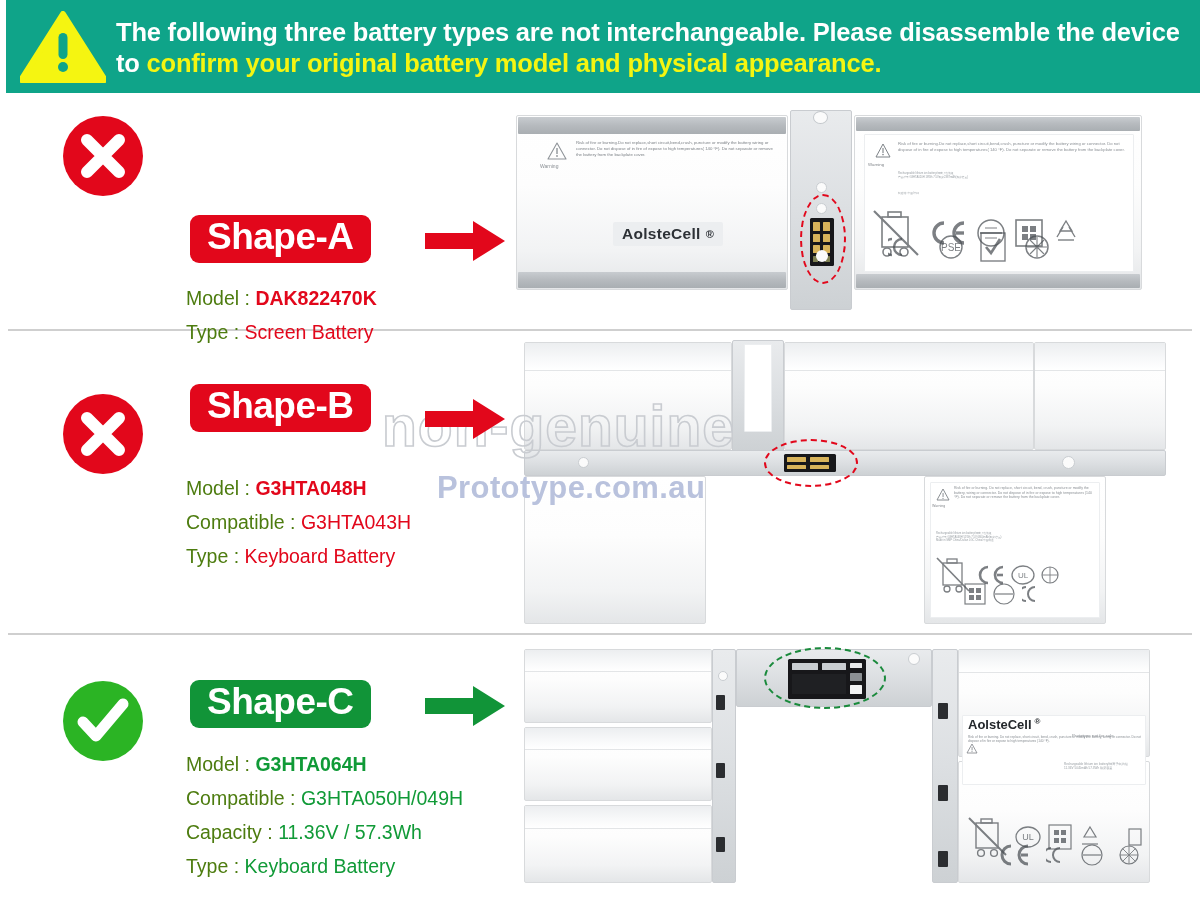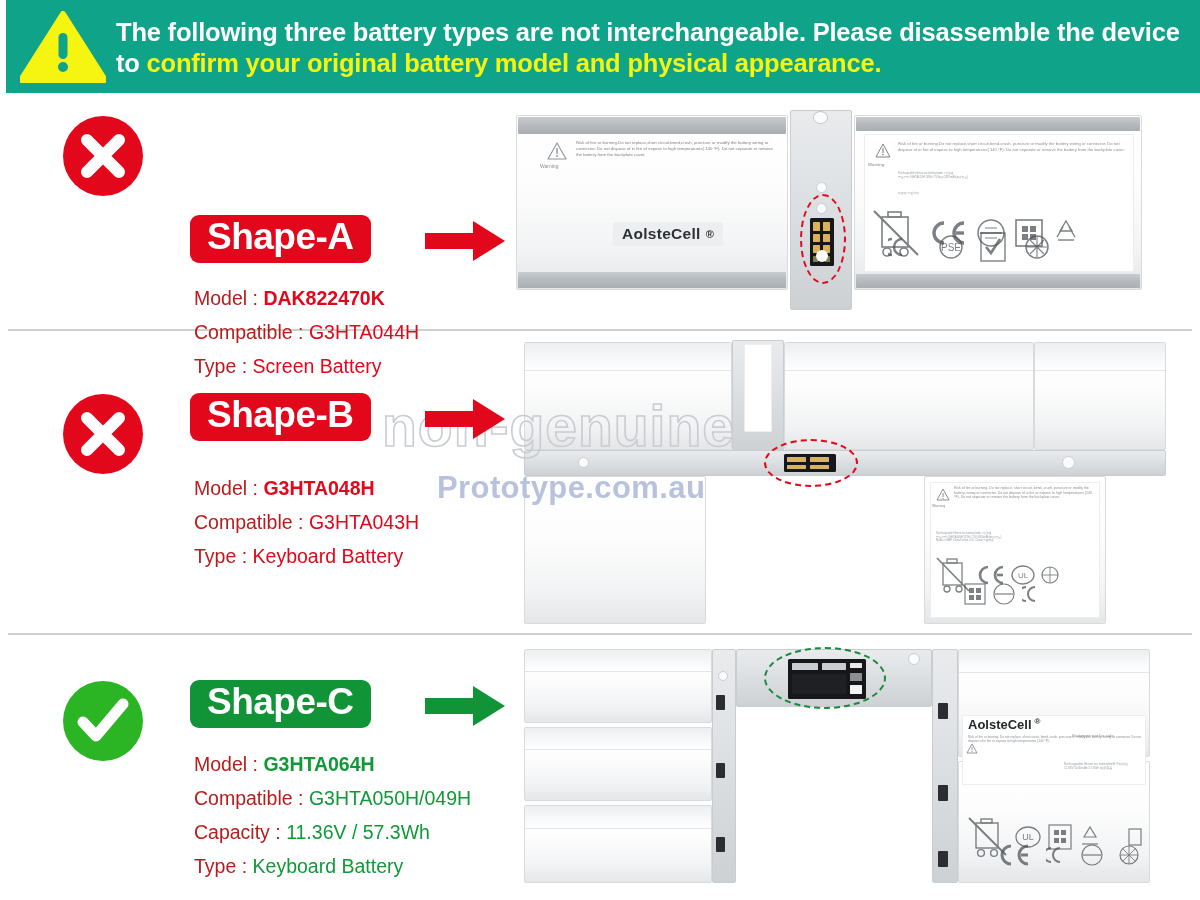--- a/index.html
+++ b/index.html
@@ -56,21 +56,21 @@
   .badge-red { background: #e2071b; }
   .badge-green { background: #119438; }
 
   .arrow { position: absolute; }
 
   .specs { position: absolute; }
   .spec-line {
     font-size: 19.5px; color: #1a1a1a; line-height: 34px;
     white-space: nowrap;
   }
-  .spec-line .lbl { color: #b91c1c; margin-left: 8px; }
+  .spec-line .lbl { color: #4d7c0f; }
   .v-red { color: #e2071b; }
   .v-green { color: #109a37; }
   .v-bold { font-weight: bold; }
 
   
   .batt-area { position: absolute; }
 
   .cell {
     position: absolute;
     background: linear-gradient(180deg,#ffffff 0%, #fdfdfd 40%, #f2f3f4 78%, #e4e6e8 100%);
@@ -178,24 +178,20 @@
       <div class="arrow" style="left:425px; top:128px;">
         <svg width="80" height="40" viewBox="0 0 80 40">
           <path d="M0 12 L48 12 L48 0 L80 20 L48 40 L48 28 L0 28 Z" fill="#e2071b"></path>
         </svg>
       </div>
 
       <div class="specs" style="left:186px; top:188px;">
         <div class="spec-line">
           <span class="lbl">Model :</span>
           <span class="v-red v-bold">DAK822470K</span>
-        </div>
-        <div class="spec-line">
-          <span class="lbl">Compatible :</span>
-          <span class="v-red">G3HTA044H</span>
         </div>
         <div class="spec-line">
           <span class="lbl">Type :</span>
           <span class="v-red">Screen Battery</span>
         </div>
       </div>
     </div>
 
     <div class="batt-area" style="left:516px; top:17px; width:660px; height:205px;">
 
@@ -315,21 +311,21 @@
   <div class="row" id="row-b">
 
     <div class="info">
       <div class="status-icon" style="left:62px; top:62px;">
         <svg width="82" height="82" viewBox="0 0 82 82">
           <circle cx="41" cy="41" r="40" fill="#e2071b"></circle>
           <path d="M25 25 L57 57 M57 25 L25 57" stroke="#ffffff" stroke-width="12" stroke-linecap="round"></path>
         </svg>
       </div>
 
-      <div class="badge badge-red" style="left:190px; top:62px; height:48px; z-index:5;">Shape-B</div>
+      <div class="badge badge-red" style="left:190px; top:53px; height:48px; z-index:5;">Shape-B</div>
 
       <div class="arrow" style="left:425px; top:68px; z-index:5;">
         <svg width="80" height="40" viewBox="0 0 80 40">
           <path d="M0 12 L48 12 L48 0 L80 20 L48 40 L48 28 L0 28 Z" fill="#e2071b"></path>
         </svg>
       </div>
 
       <div class="specs" style="left:186px; top:140px; z-index:6;">
         <div class="spec-line">
           <span class="lbl">Model :</span>

